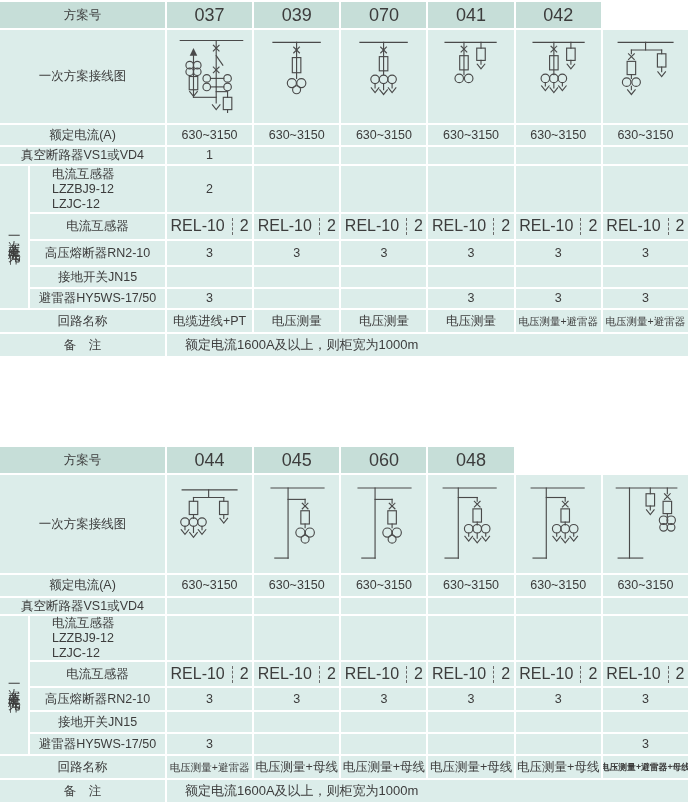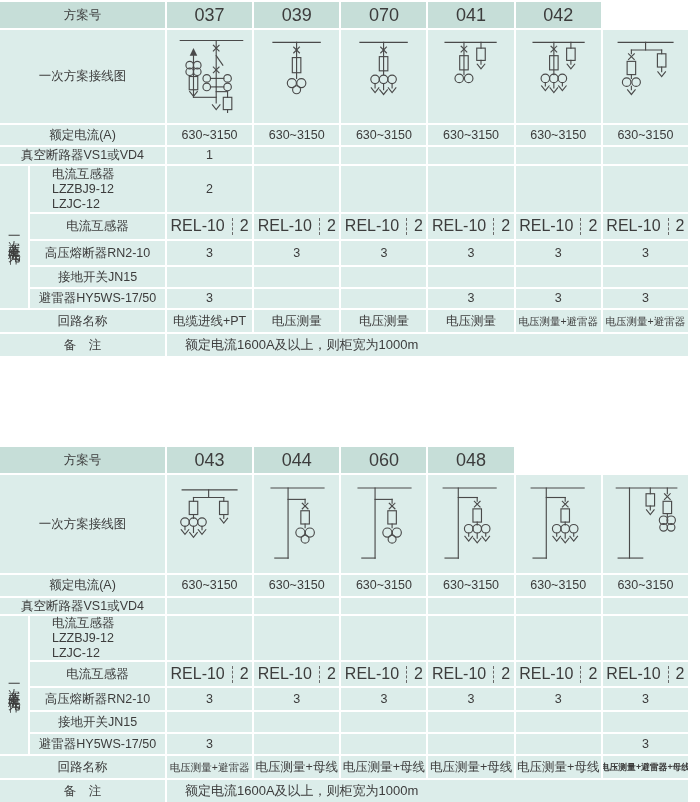--- a/index.html
+++ b/index.html
@@ -256,22 +256,22 @@
         <div class="c ">电压测量</div>
         <div class="c s">电压测量+避雷器</div>
         <div class="c s">电压测量+避雷器</div>
         <div class="c full lab">备　注</div>
         <div class="c note">额定电流1600A及以上，则柜宽为1000m</div>
       </div>
     </div>
   <div id="t2">
       <div class="tbl" style="grid-template-rows:26px 98px 21px 16px 44px 24px 22px 20px 20px 22px 22px">
         <div class="c head full lab">方案号</div>
-        <div class="c head">043</div>
         <div class="c head">044</div>
+        <div class="c head">045</div>
         <div class="c head">060</div>
         <div class="c head">048</div>
         <div class="c full lab">一次方案接线图</div>
         <div class="c">
           <svg class="dg" width="89" height="94" viewBox="0 0 90 92" preserveAspectRatio="xMidYMid meet">
             <line x1="16" y1="10" x2="74" y2="10"></line>
             <line x1="44" y1="10" x2="44" y2="18"></line>
             <line x1="28" y1="18" x2="60" y2="18"></line>
             <line x1="28" y1="18" x2="28" y2="22"></line>
             <rect x="23.5" y="22" width="9" height="14"></rect>

